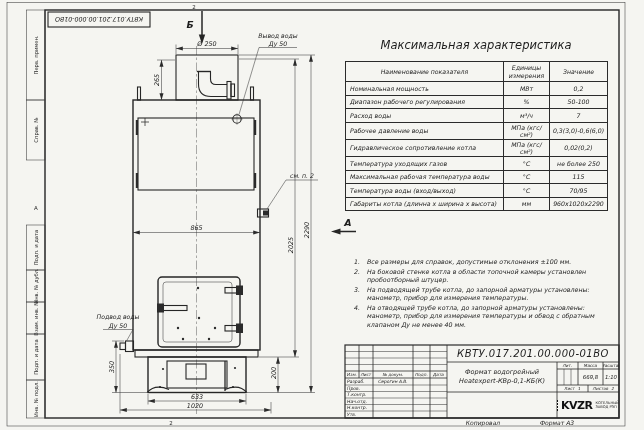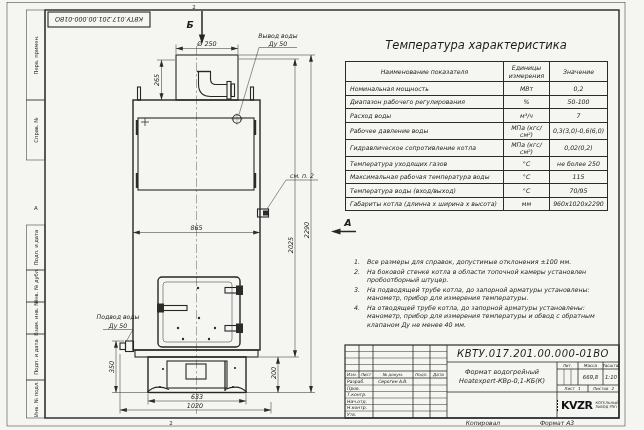--- a/index.html
+++ b/index.html
@@ -256,21 +256,21 @@
       <line x1="578" y1="362" x2="578" y2="385"></line>
       <line x1="603" y1="362" x2="603" y2="385"></line>
       <line x1="564" y1="369" x2="564" y2="385" stroke-width="0.5"></line>
       <line x1="571" y1="369" x2="571" y2="385" stroke-width="0.5"></line>
       <line x1="557" y1="385" x2="619" y2="385"></line>
       <line x1="447" y1="392" x2="619" y2="392"></line>
       <line x1="588" y1="385" x2="588" y2="392"></line>
     </g>
   </svg>
 
-  <div class="abs spec-title">Температура характеристика</div>
+  <div class="abs spec-title">Максимальная характеристика</div>
   <table class="spec">
     <colgroup>
         <col style="width:158px">
         <col style="width:46px">
         <col style="width:58px">
       </colgroup>
     <tbody>
         <tr class="hdr">
       <td>Наименование показателя</td>
       <td>Единицы измерения</td>

